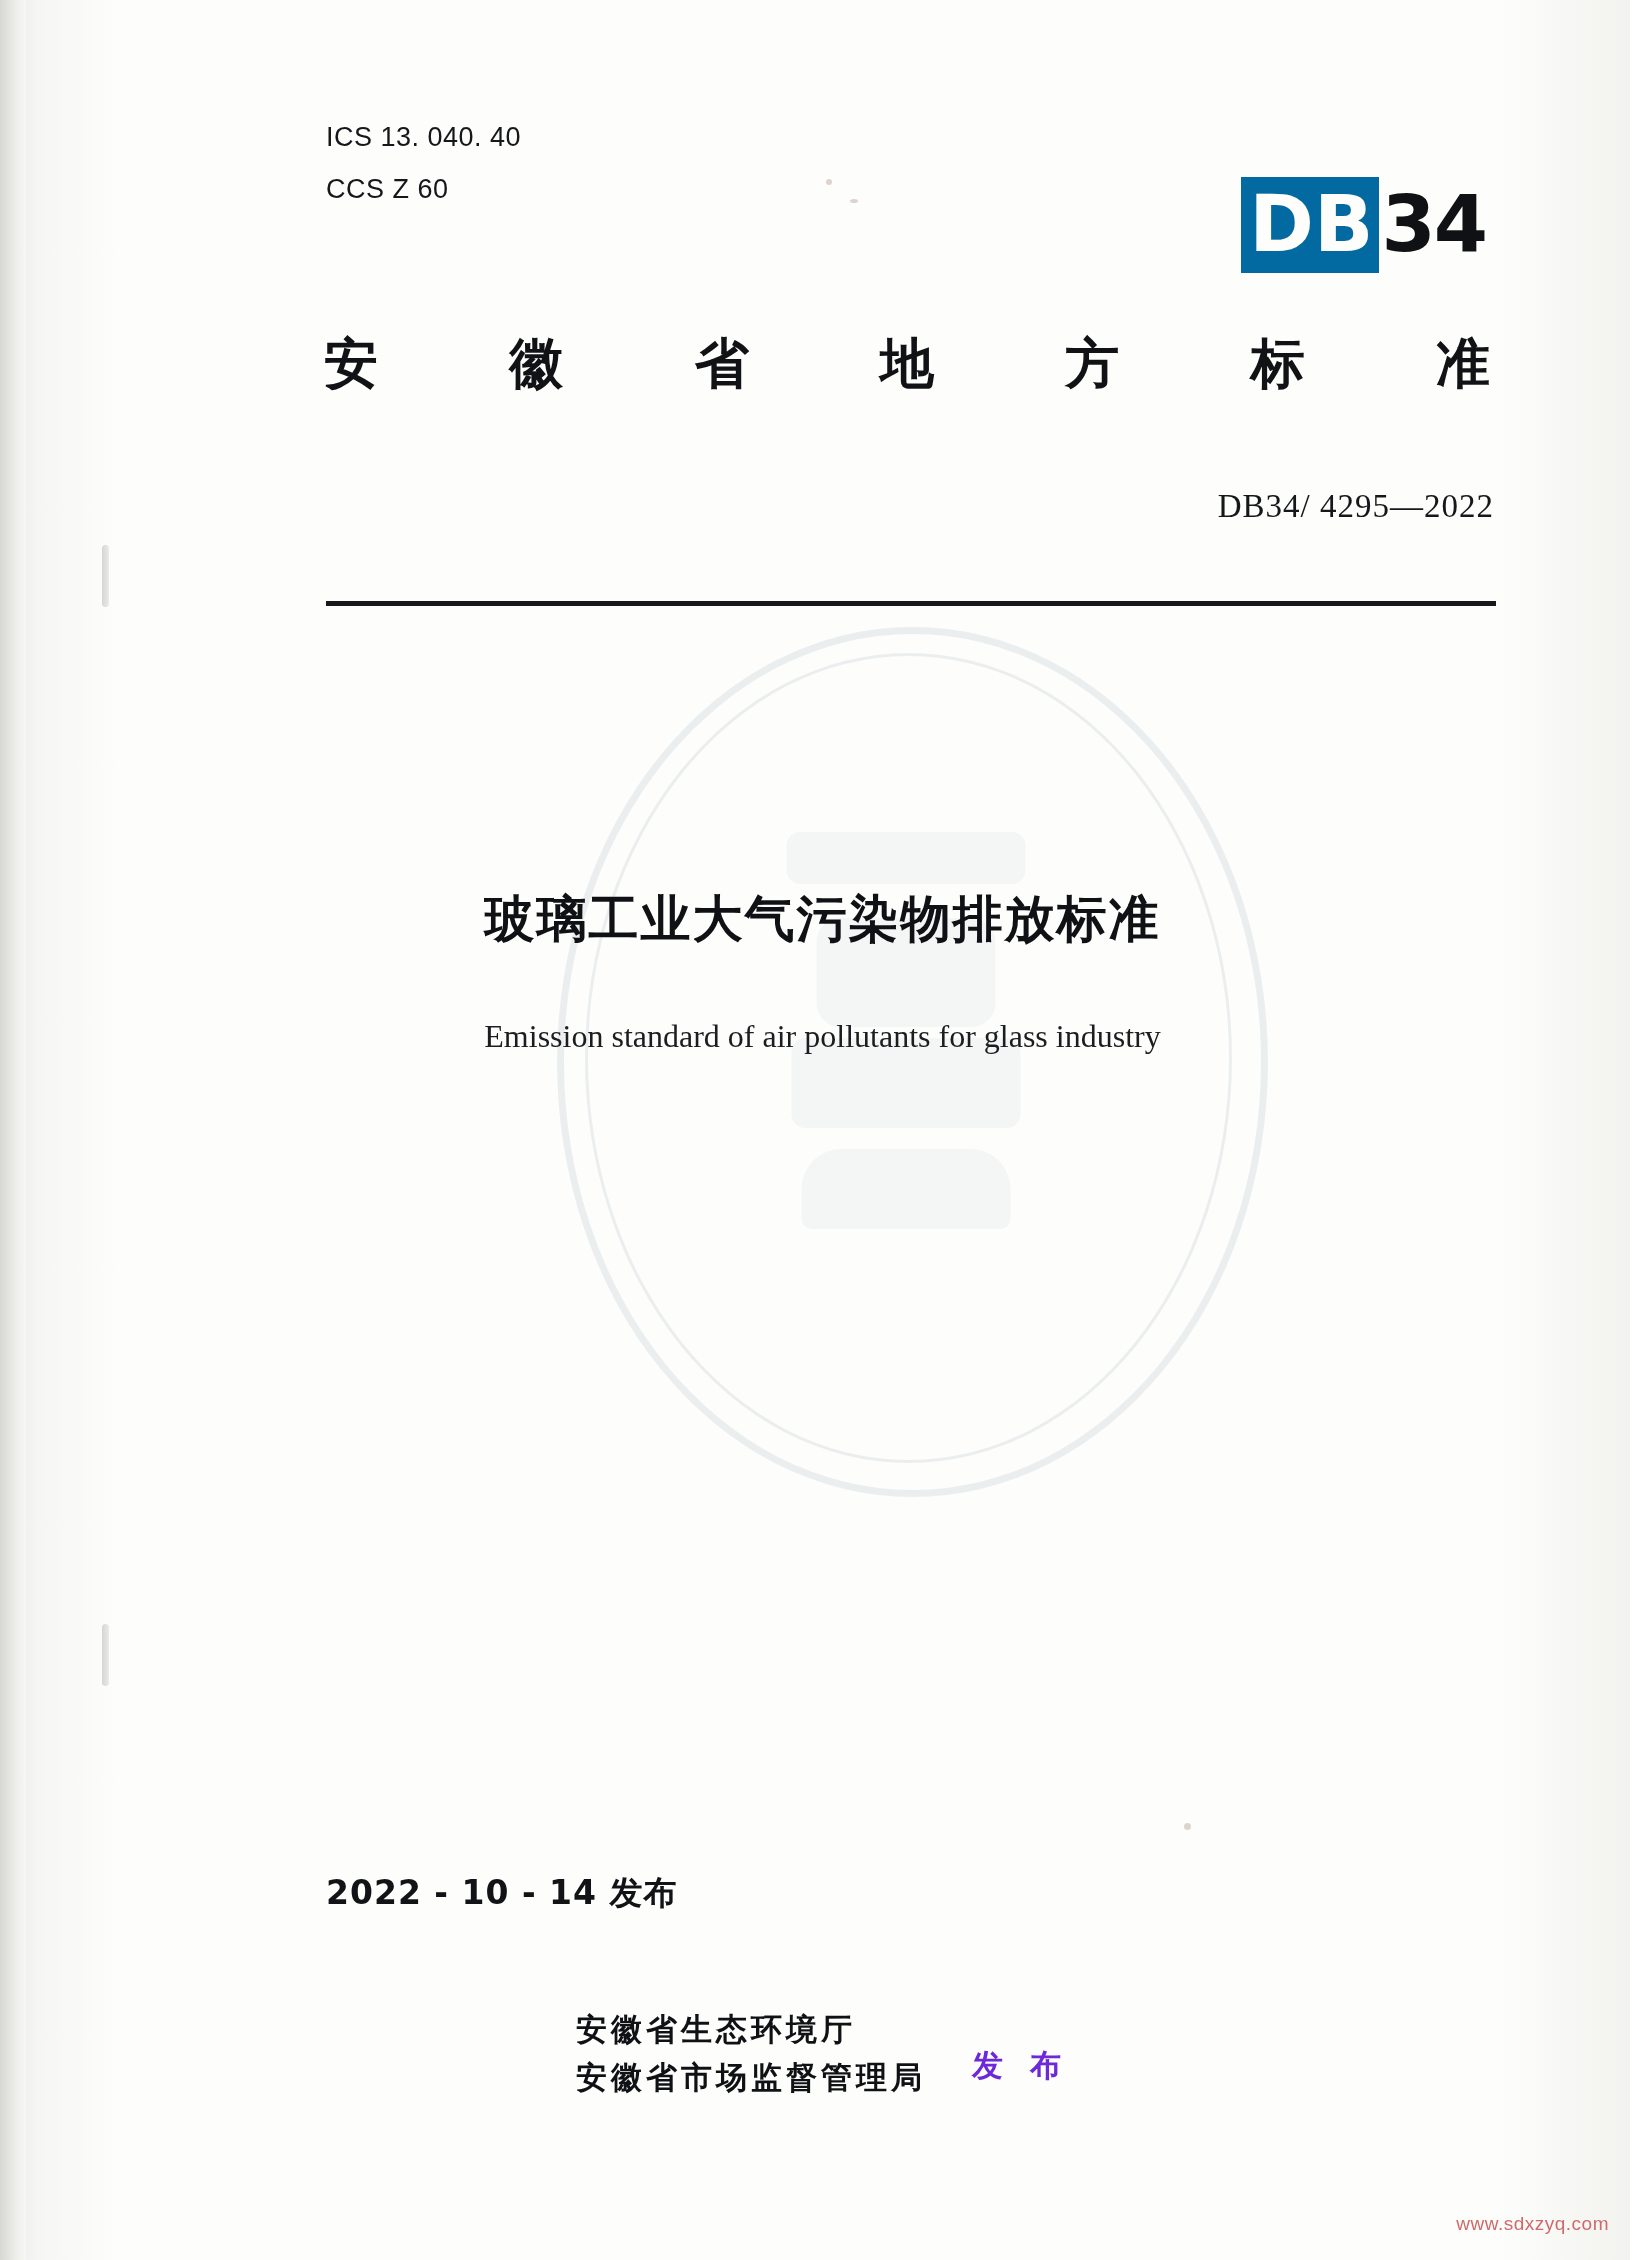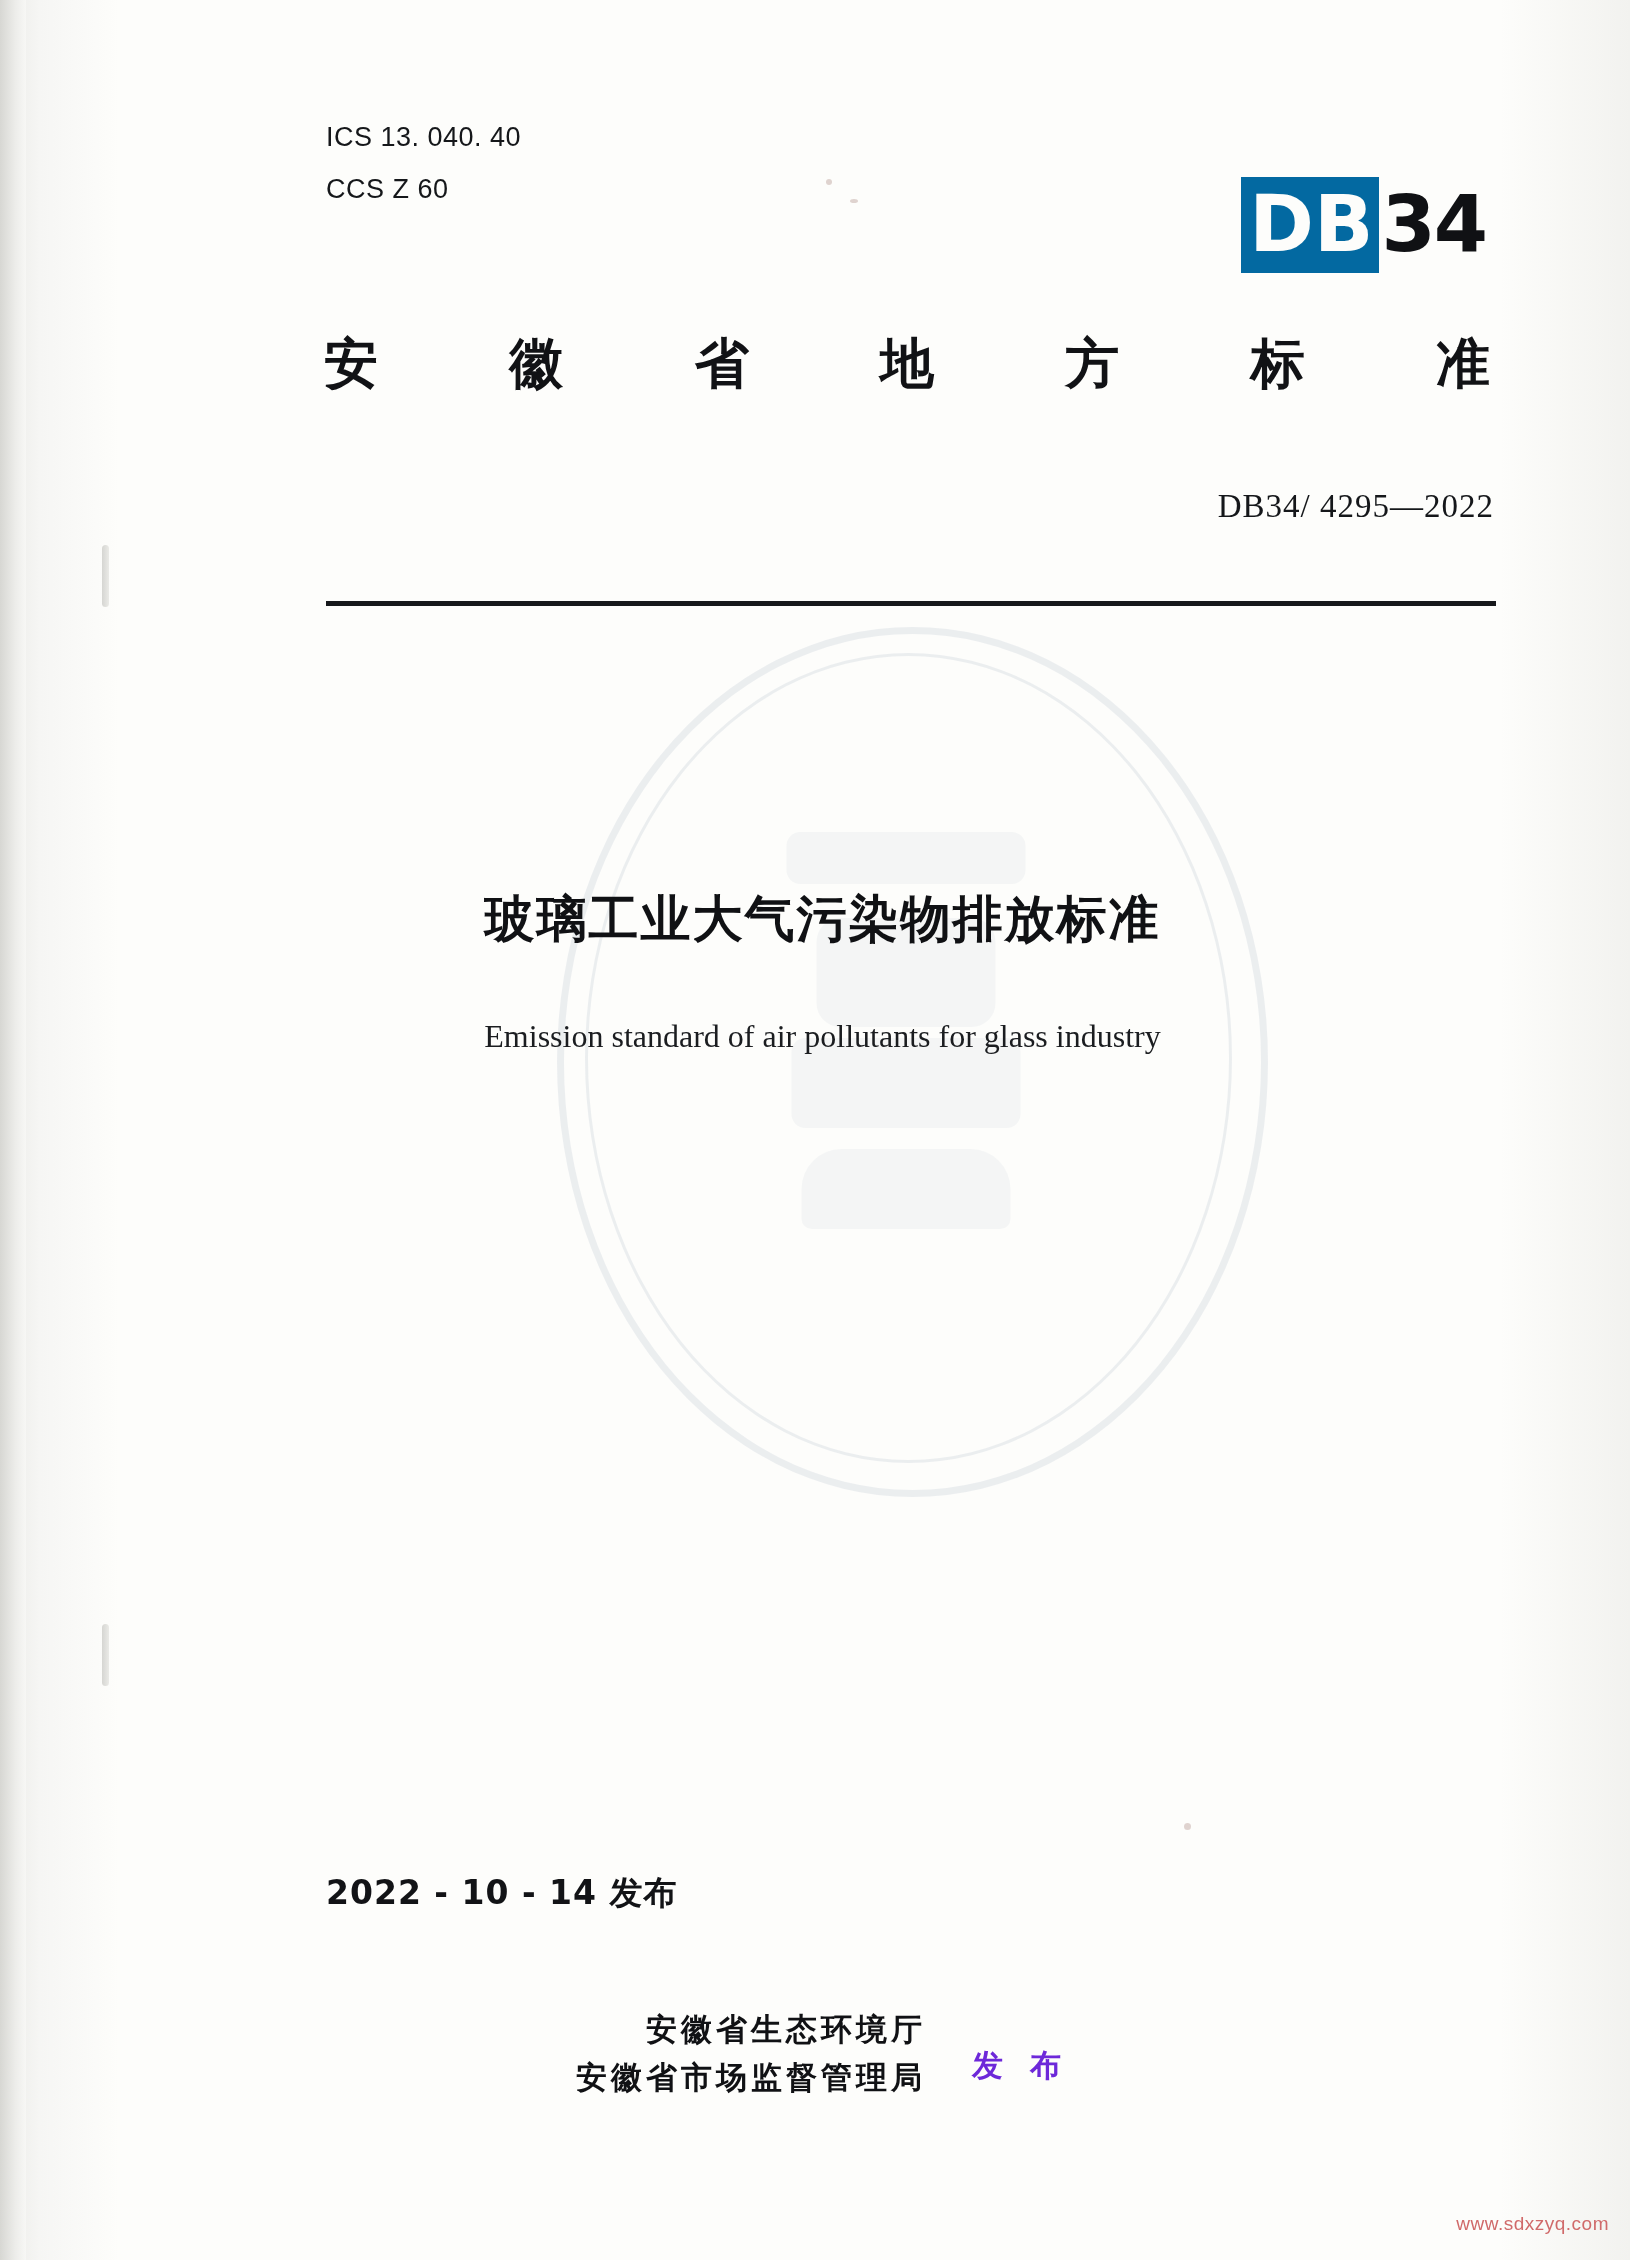--- a/index.html
+++ b/index.html
@@ -196,21 +196,21 @@
     align-items: center;
     gap: 46px;
   }
   .publisher .orgs {
     font-family: "DejaVu Sans", sans-serif;
     font-weight: bold;
     font-size: 31px;
     line-height: 48px;
     letter-spacing: 4px;
     color: #101114;
-    text-align: right;
+    text-align: left;
   }
   .publisher .issue {
     font-family: "DejaVu Sans", sans-serif;
     font-weight: bold;
     font-size: 31px;
     letter-spacing: 8px;
     color: #6d28d9;
     padding-top: 26px;
   }
 

